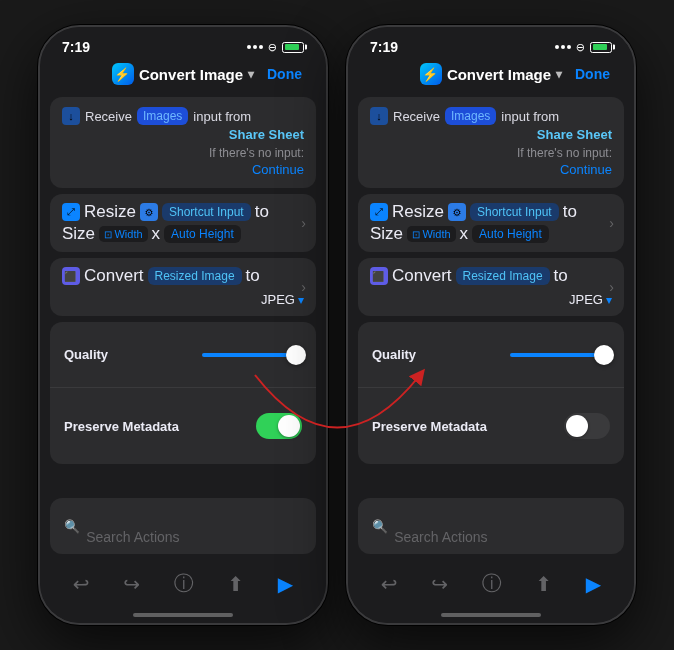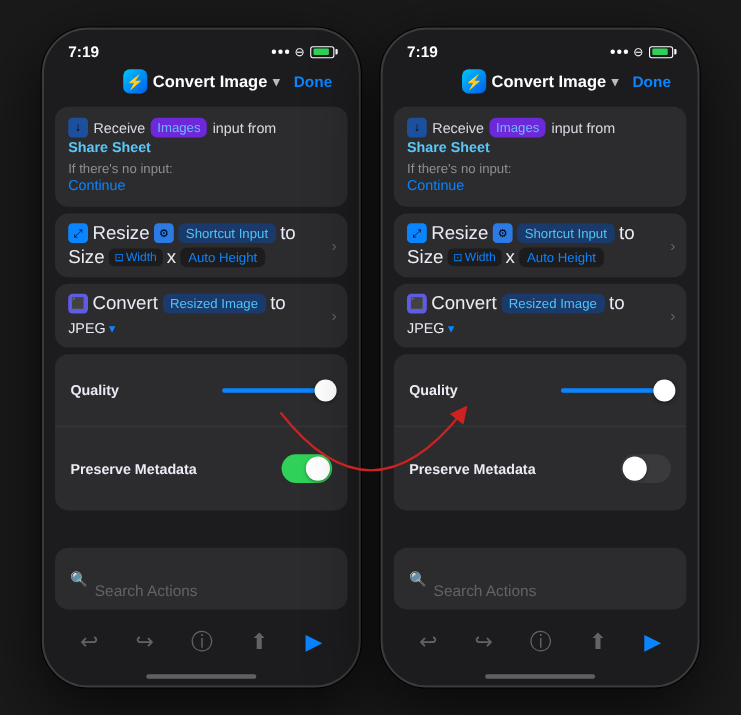--- a/index.html
+++ b/index.html
@@ -46,20 +46,21 @@
       box-shadow: 0 0 0 1px #000, 0 20px 60px rgba(0,0,0,0.7);
     }
     .phone-inner {
       width: 100%;
       height: 100%;
       background: #1c1c1e;
       border-radius: 40px;
       overflow: hidden;
       display: flex;
       flex-direction: column;
+      text-align: right;
     }
 
     
     .status-bar {
       display: flex;
       justify-content: space-between;
       align-items: center;
       padding: 12px 22px 4px;
       flex-shrink: 0;
     }
@@ -198,21 +199,21 @@
       align-items: center;
       gap: 3px;
       background: #1c4f9c;
       border-radius: 6px;
       padding: 2px 6px;
       color: #4fc3f7;
       font-size: 12px;
       font-weight: 500;
     }
     .action-badge.images {
-      background: #6d28d9;
+      background: #1d4ed8;
       color: #6eb8ff;
     }
     .action-badge.share-sheet {
       color: #5ac8fa;
       font-weight: 600;
       background: transparent;
       padding: 0;
       font-size: 13px;
     }
     .action-subrow {

